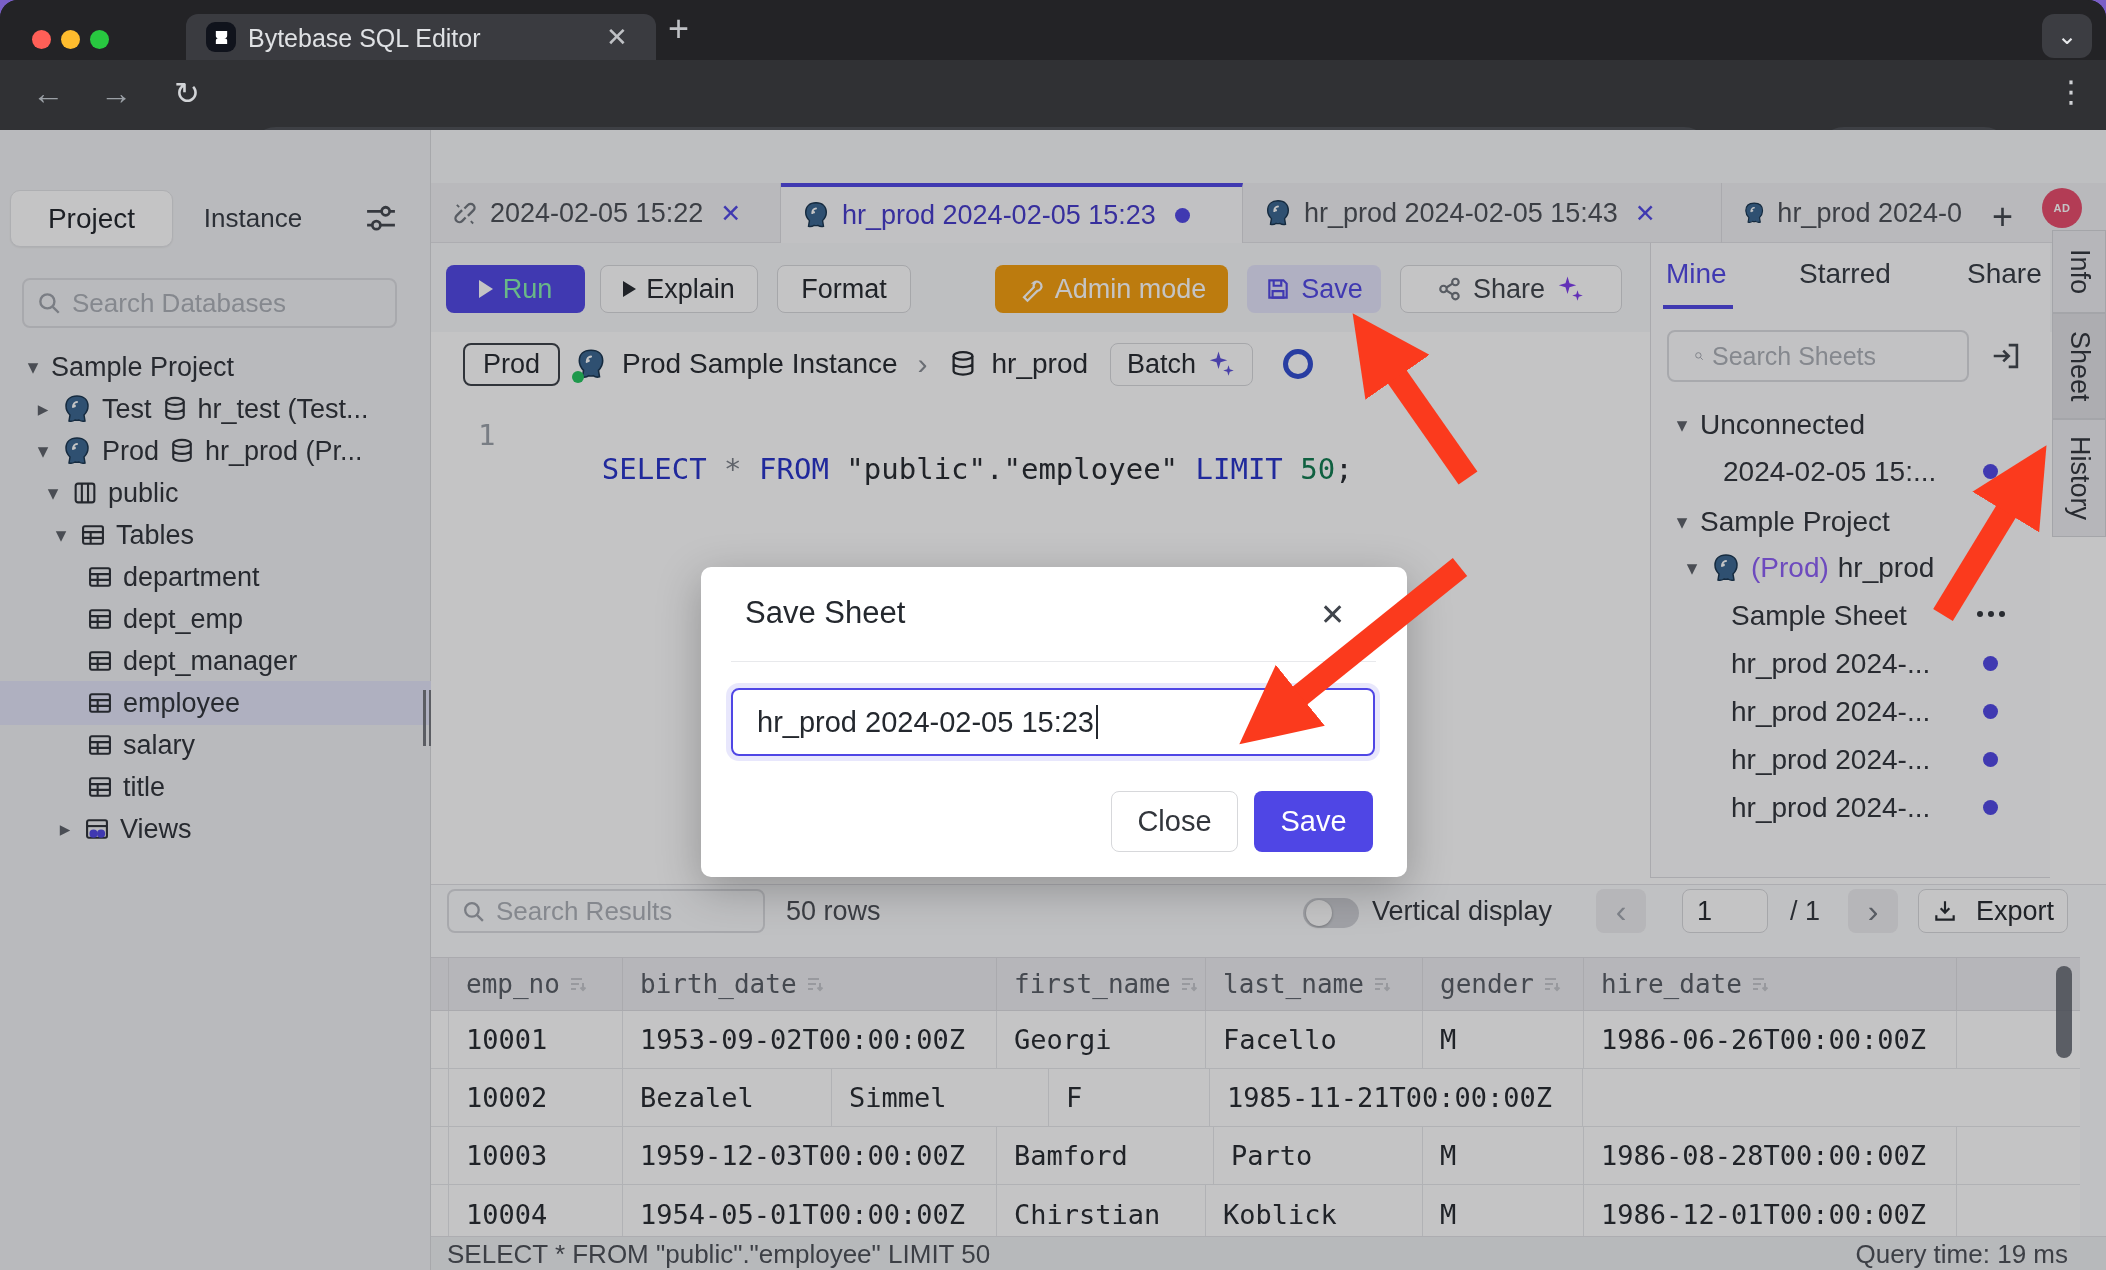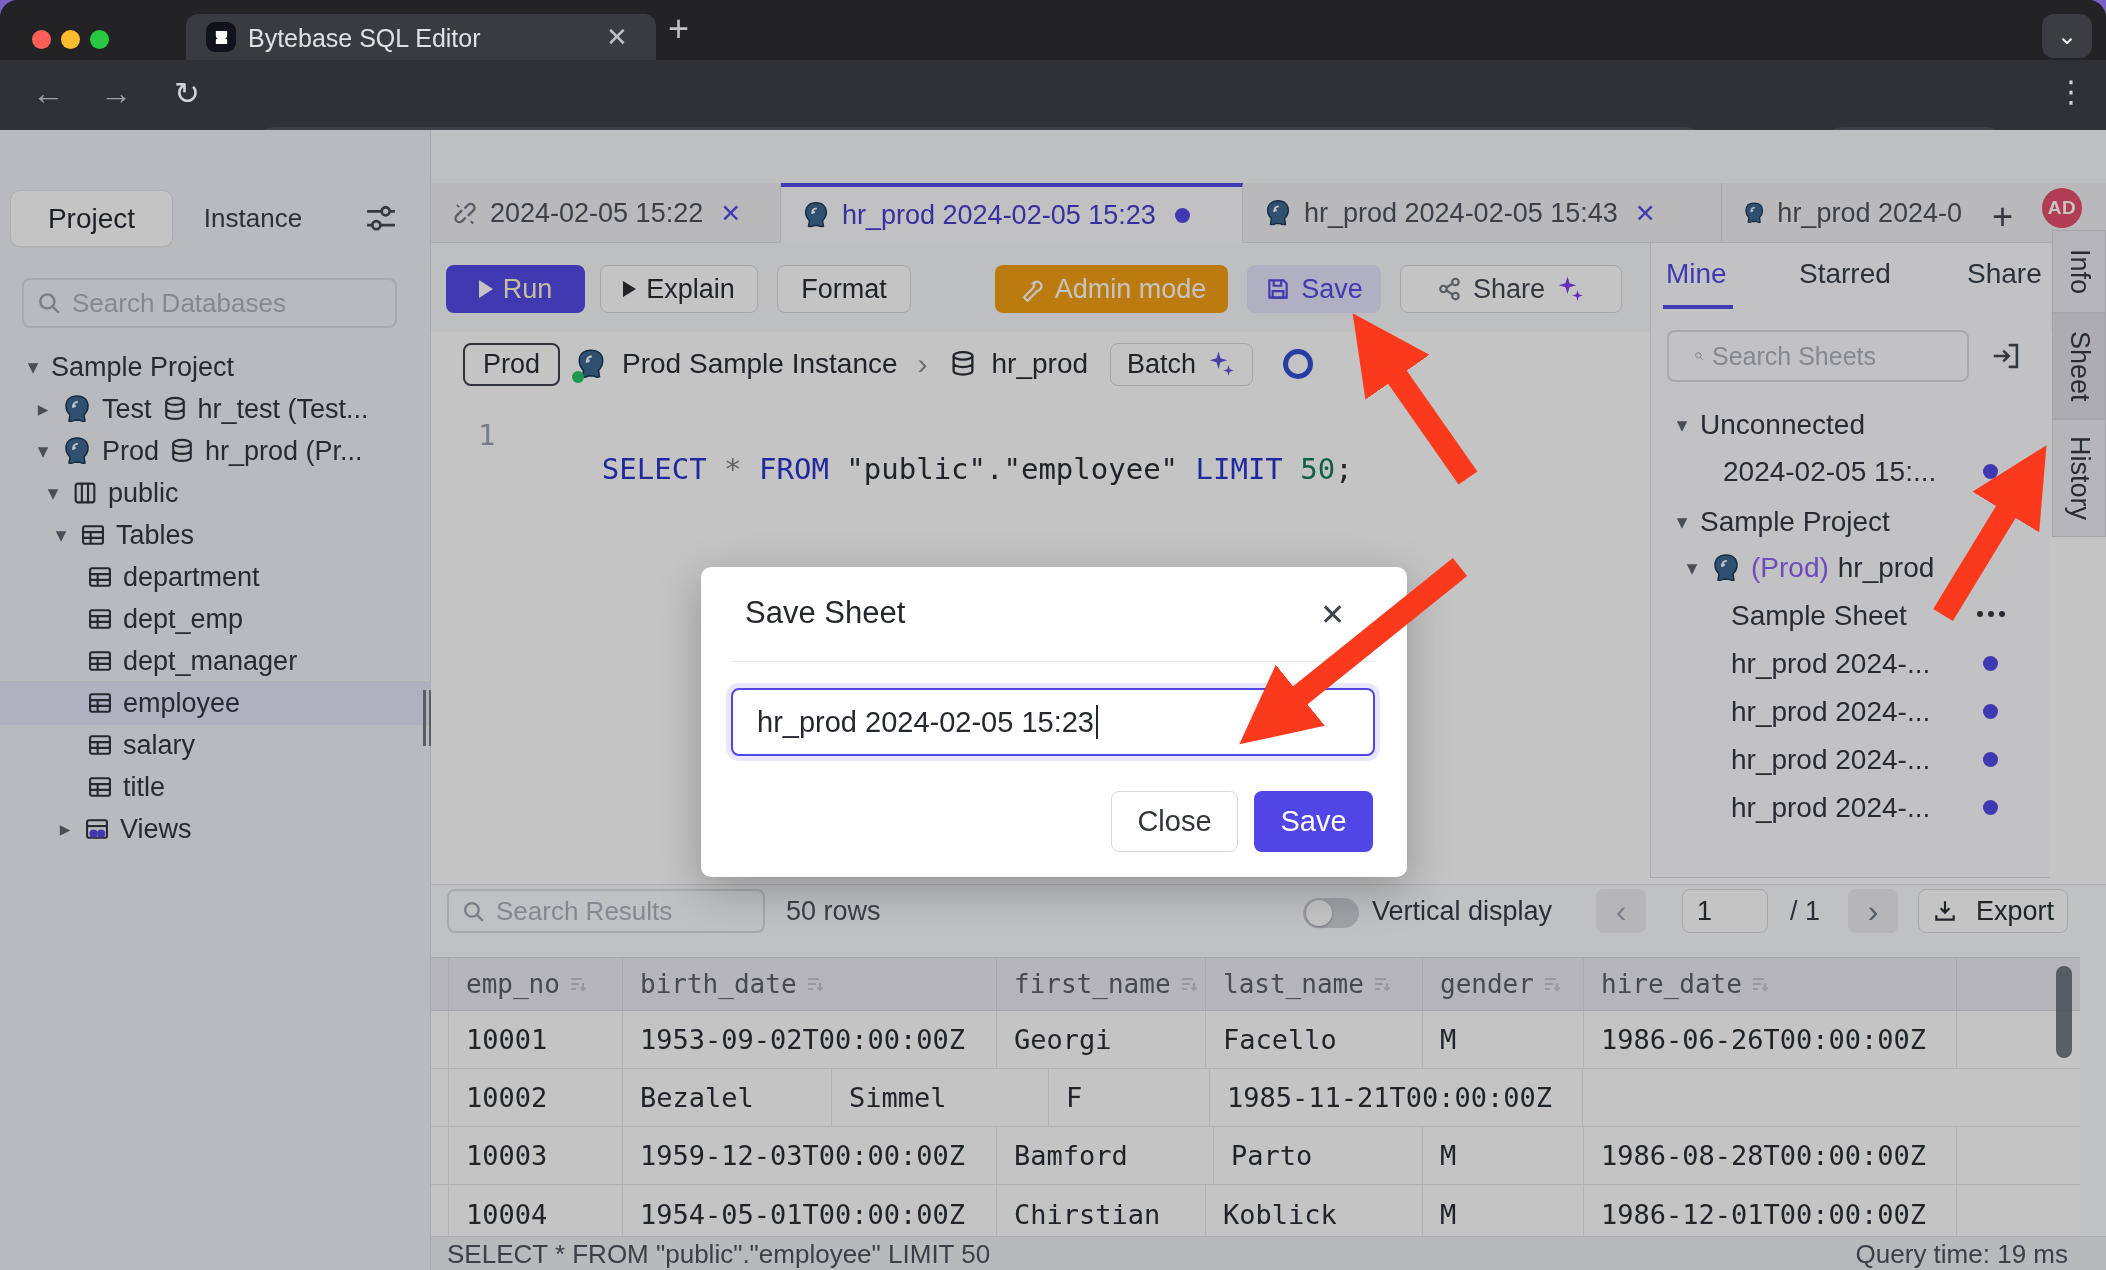--- a/index.html
+++ b/index.html
@@ -243,24 +243,24 @@
   <div class="etab" style="left:1722px;width:260px;border-right:none">
     <svg width="30" height="30" viewBox="0 0 32 32">
           <path d="M16 3C9 3 5 7 5 13c0 4 2 7 4 9l-1 6c3 1 6-1 6-1s1 .3 2 .3 2-.3 2-.3 3 2 6 1l-1-6c2-2 4-5 4-9 0-6-4-10-11-10z" fill="#38658f" stroke="#16324c" stroke-width="1.5"></path>
           <path d="M12 14c0-3 2-5 4-5" stroke="#fff" stroke-width="2" fill="none" stroke-linecap="round"></path>
           <circle cx="13.5" cy="13" r="1.4" fill="#fff"></circle>
         </svg>
     <span>hr_prod 2024-0</span>
   </div>
   <div class="abs" style="left:1992px;top:196px;font-size:36px;color:#3f444b;font-weight:300">+</div>
   <div class="abs" style="left:2042px;top:188px;width:40px;height:40px;border-radius:50%;background:#e84a6a;display:grid;place-items:center">
-    <span style="color:#fff;font-size:19px;font-weight:bold;letter-spacing:.5px">AD</span>
-  </div>
-
-  <div class="btn" style="left:446px;top:265px;width:139px;background:#4f46e5;color:#fef9c3">
+    <span style="color:#fff;font-size:11px;font-weight:bold;letter-spacing:.5px">AD</span>
+  </div>
+
+  <div class="btn" style="left:446px;top:265px;width:139px;background:#4f46e5;color:#86efac">
     <span style="width:0;height:0;border-left:14px solid #fff;border-top:9px solid transparent;border-bottom:9px solid transparent"></span>
     <span>Run</span>
   </div>
   <div class="btn wbtn" style="left:600px;top:265px;width:158px">
     <span style="width:0;height:0;border-left:13px solid #24282e;border-top:8px solid transparent;border-bottom:8px solid transparent"></span>
     <span>Explain</span>
   </div>
   <div class="btn wbtn" style="left:777px;top:265px;width:134px">
     <span>Format</span>
   </div>

